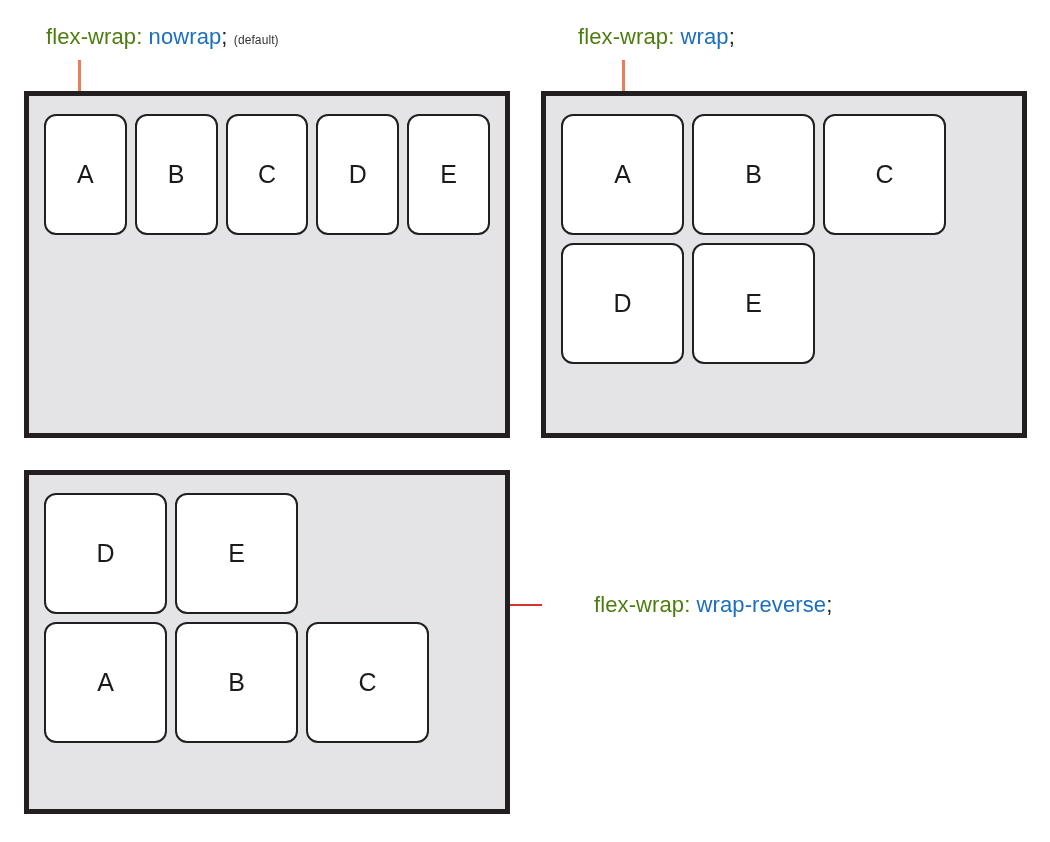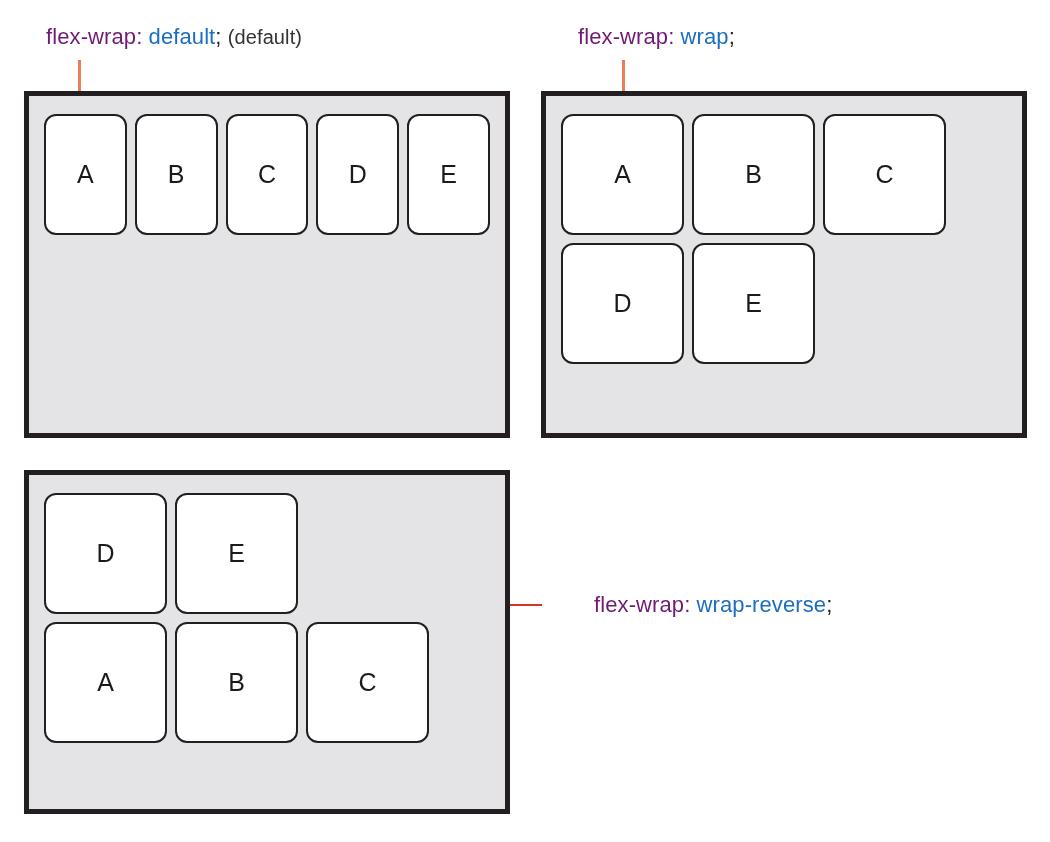--- a/index.html
+++ b/index.html
@@ -16,25 +16,25 @@
   }
 
   
   .label {
     position: absolute;
     white-space: nowrap;
     font-size: 22px;
     color: #222222;
     letter-spacing: 0.1px;
   }
-  .label .prop { color: #701a75; }
+  .label .prop { color: #4d7c0f; }
   .label .value { color: #1b6ec2; }
   .label .semi { color: #222222; }
   .label .note {
-    font-size: 20px;
+    font-size: 12px;
     color: #333333;
   }
 
   #label-nowrap { left: 46px; top: 24px; }
   #label-wrap   { left: 578px; top: 24px; }
   #label-wrapreverse { left: 549px; top: 592px; margin-left: 45px; }
 
   
   .connector-v {
     position: absolute;
@@ -104,21 +104,21 @@
   #container-wrap .flex-item,
   #container-wrapreverse .flex-item {
     width: 123px;
     height: 121px;
     flex: 0 0 123px;
   }
 </style>
 </head>
 <body>
 
-<div class="label" id="label-nowrap"><span class="prop">flex-wrap:</span> <span class="value">default</span><span class="semi">;</span> <span class="note">(default)</span></div>
+<div class="label" id="label-nowrap"><span class="prop">flex-wrap:</span> <span class="value">nowrap</span><span class="semi">;</span> <span class="note">(default)</span></div>
 <div class="connector-v" id="connector-nowrap"></div>
 
 <div class="flex-container" id="container-nowrap">
   <div class="flex-item">A</div>
   <div class="flex-item">B</div>
   <div class="flex-item">C</div>
   <div class="flex-item">D</div>
   <div class="flex-item">E</div>
 </div>
 

